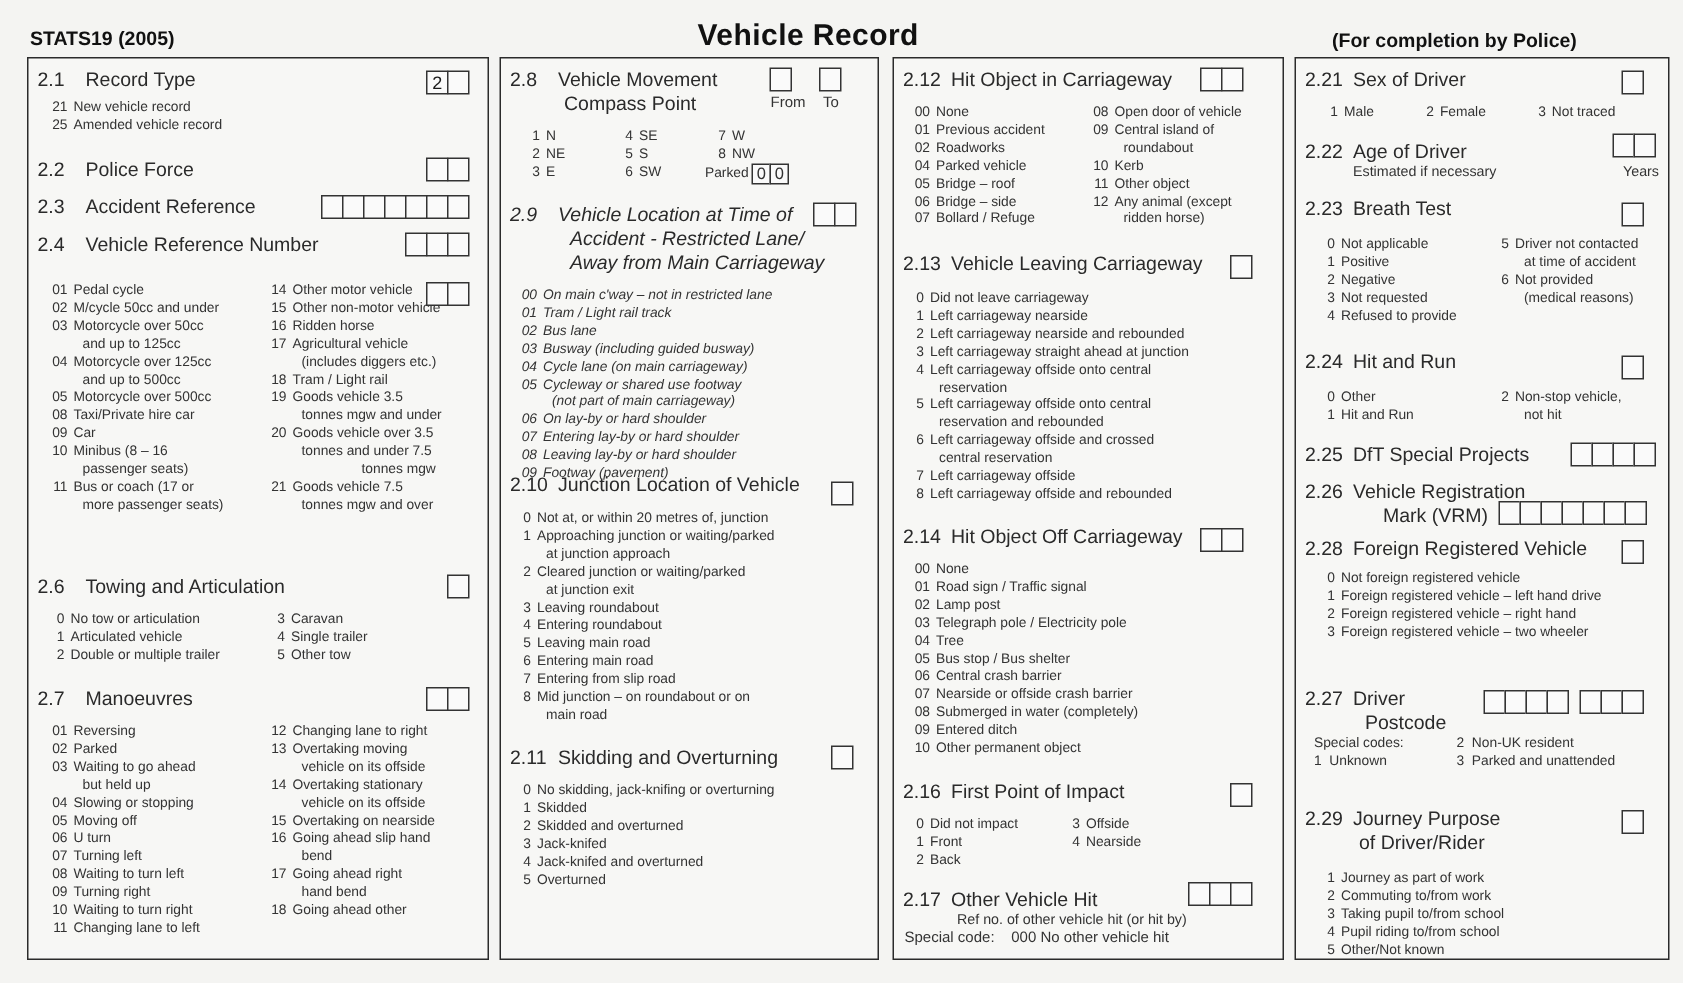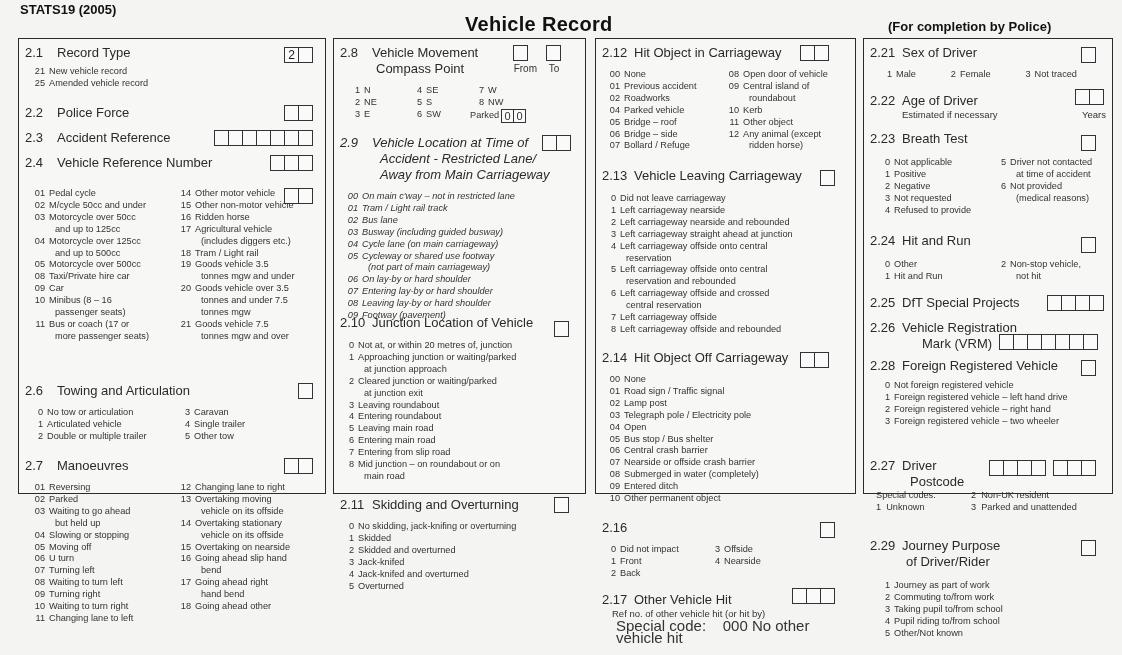--- a/index.html
+++ b/index.html
@@ -1,22 +1,22 @@
 <!DOCTYPE html>
 <html><head>
 <meta charset="utf-8">
 <style>
   * { box-sizing: border-box; margin: 0; padding: 0; }
   html, body { width: 1122px; height: 655px; background: #f4f4f2; overflow: hidden; }
   body { font-family: "Liberation Sans", "DejaVu Sans", sans-serif; color: #1c1c1c; position: relative; }
   .hdr { position: absolute; font-weight: bold; color: #111; }
-  .hdr-left { left: 20px; top: 2px; font-size: 13px; }
+  .hdr-left { left: 20px; top: 18px; font-size: 13px; }
   .hdr-center { left: 465px; top: 13px; font-size: 20px; letter-spacing: 0.3px; }
   .hdr-right { left: 888px; top: 19px; font-size: 13px; }
-  .col { position: absolute; top: 38px; height: 456px; border: 1.5px solid #2b2b2b; background: #f7f7f5; padding: 6px 6px 0 6px; }
+  .col { position: absolute; top: 38px; height: 602px; border: 1.5px solid #2b2b2b; background: #f7f7f5; padding: 6px 6px 0 6px; }
   .c1 { left: 18px; width: 308px; }
   .c2 { left: 333px; width: 253px; }
   .c3 { left: 595px; width: 261px; }
   .c4 { left: 863px; width: 250px; }
   .sec { position: relative; }
   .st { font-size: 13px; color: #2a2a2a; display: flex; align-items: flex-start; line-height: 16px; }
   .sn { display: inline-block; min-width: 32px; }
   .stext { flex: 1; }
   .boxes { display: flex; position: absolute; right: 6px; }
   .bx { width: 15px; height: 16px; border: 1px solid #333; margin-left: -1px; background: #fafafa; font-size: 12px; text-align: center; line-height: 14px; }
@@ -188,21 +188,21 @@
           <div class="opt">
             <span class="on">20</span>
             <span class="otxt">Goods vehicle over 3.5</span>
           </div>
           <div class="opt">
             <span class="on"></span>
             <span class="otxt" style="padding-left: 6px;">tonnes and under 7.5</span>
           </div>
           <div class="opt">
             <span class="on"></span>
-            <span class="otxt" style="padding-left: 6px;">tonnes mgw</span>
+            <span class="otxt" style="padding-left: 6px; margin-left: 40px;">tonnes mgw</span>
           </div>
           <div class="opt">
             <span class="on">21</span>
             <span class="otxt">Goods vehicle 7.5</span>
           </div>
           <div class="opt">
             <span class="on"></span>
             <span class="otxt" style="padding-left: 6px;">tonnes mgw and over</span>
           </div>
         </div>
@@ -728,21 +728,21 @@
         <div class="opt">
           <span class="on">02</span>
           <span class="otxt">Lamp post</span>
         </div>
         <div class="opt">
           <span class="on">03</span>
           <span class="otxt">Telegraph pole / Electricity pole</span>
         </div>
         <div class="opt">
           <span class="on">04</span>
-          <span class="otxt">Open</span>
+          <span class="otxt">Tree</span>
         </div>
         <div class="opt">
           <span class="on">05</span>
           <span class="otxt">Bus stop / Bus shelter</span>
         </div>
         <div class="opt">
           <span class="on">06</span>
           <span class="otxt">Central crash barrier</span>
         </div>
         <div class="opt">
@@ -759,20 +759,21 @@
         </div>
         <div class="opt">
           <span class="on">10</span>
           <span class="otxt">Other permanent object</span>
         </div>
       </div>
   </div>
   <div class="sec" style="height:72px;">
     <div class="st">
         <span class="sn">2.16</span>
+        <span class="stext">First Point of Impact</span>
       </div>
     <div class="boxes" style="top:2px; right:14px;">
         <div class="bx"></div>
       </div>
     <div class="opts two" id="s216" style="margin-left:0;margin-top:8px;grid-template-columns: 100px 1fr;">
         <div>
           <div class="opt">
             <span class="on">0</span>
             <span class="otxt">Did not impact</span>
           </div>
@@ -800,22 +801,22 @@
   <div class="sec">
     <div class="st">
         <span class="sn">2.17</span>
         <span class="stext">Other Vehicle Hit</span>
       </div>
     <div class="boxes" style="top:-4px; right:14px;">
         <div class="bx"></div>
         <div class="bx"></div>
         <div class="bx"></div>
       </div>
-    <div class="sub" style="margin-left:10px;font-size:9.5px;">Ref no. of other vehicle hit (or hit by)</div>
-    <div style="font-size:15px;color:#333;margin-left:14px;line-height:12px;"><span>Special code:</span>&nbsp;&nbsp;&nbsp;&nbsp;<span>000  No other vehicle hit</span></div>
+    <div class="sub" style="margin-left:36px;font-size:9.5px;">Ref no. of other vehicle hit (or hit by)</div>
+    <div style="font-size:10px;color:#333;margin-left:1px;line-height:12px;"><span>Special code:</span>&nbsp;&nbsp;&nbsp;&nbsp;<span>000  No other vehicle hit</span></div>
   </div>
 </div>
 
 <div class="col c4">
   <div class="sec" style="height:48px;">
     <div class="st">
         <span class="sn">2.21</span>
         <span class="stext">Sex of Driver</span>
       </div>
     <div class="boxes" style="top:2px; right:10px;">

